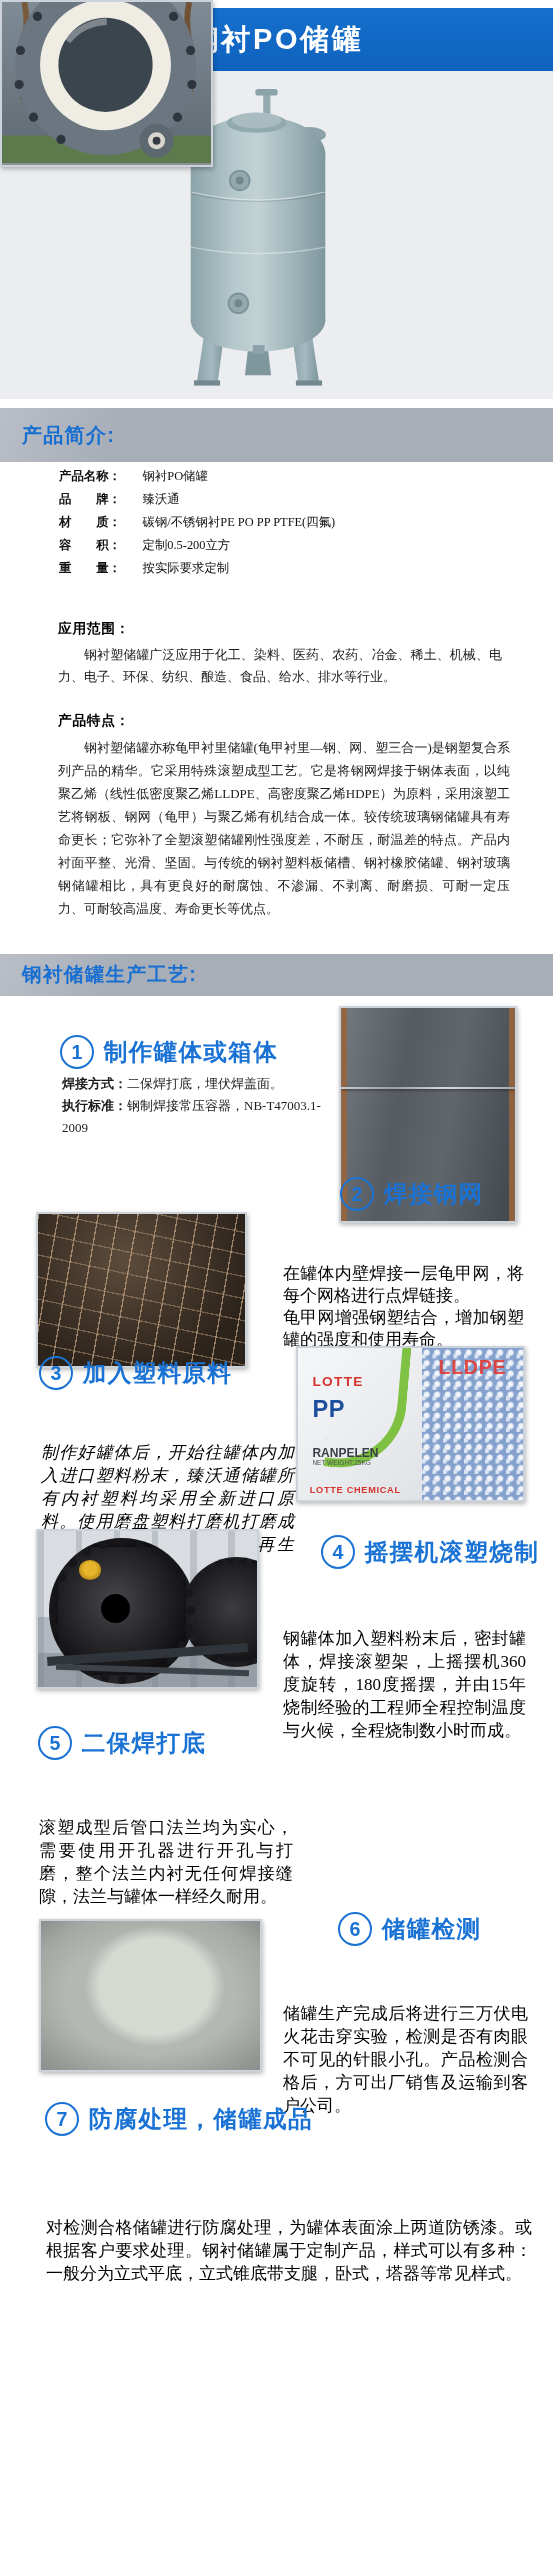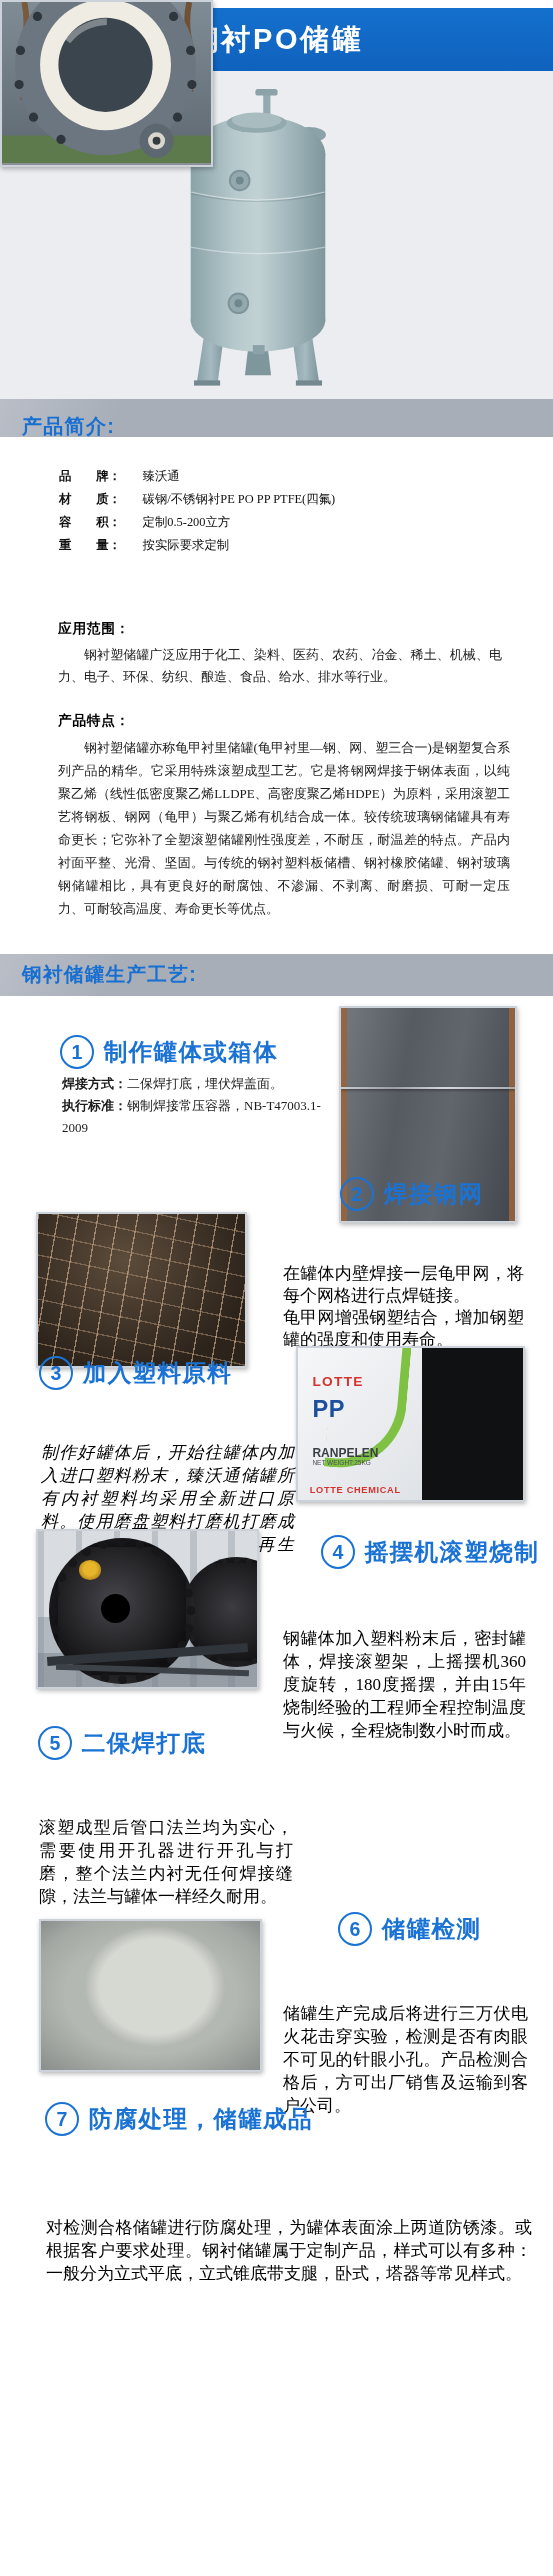--- a/index.html
+++ b/index.html
@@ -11,21 +11,21 @@
   
   .top-bar{top:7.9px;left:0;width:553px;height:63px;background:linear-gradient(180deg,#1470cd,#0f62bd);}
   .top-bar h1{margin:0;color:#fff;font-size:29px;font-weight:bold;text-align:center;line-height:63px;letter-spacing:2.6px;}
 
   
   .hero{top:71px;left:0;width:553px;height:328px;background:#ecedf0;}
 
   
   .sec-bar{left:0;width:553px;background:linear-gradient(115deg,#b9bec7 0%,#a8aeb8 22%);}
   .sec-bar .t{color:#176fd2;font-weight:bold;padding-left:22px;letter-spacing:1.3px;}
-  #bar-intro{top:399px;height:38px;}
+  #bar-intro{top:408px;height:54px;}
   #bar-intro .t{font-size:20px;line-height:54px;}
   #bar-process{top:954px;height:42px;}
   #bar-process .t{font-size:19.6px;line-height:41px;}
 
   
   .specs{top:465px;left:59px;width:432px;}
   .spec-row{display:flex;align-items:center;height:23px;font-size:12.4px;color:#111;}
   .spec-label{font-weight:bold;width:77px;}
   .spec-value{margin-left:6.5px;}
 
@@ -177,20 +177,24 @@
       <rect x="142" y="402" width="18" height="14" fill="#8aa2a8"></rect>
     </svg>
   </div>
 
   <div class="abs sec-bar" id="bar-intro">
     <div class="t">产品简介:</div>
   </div>
 
   <div class="abs specs">
     <div class="spec-row">
+      <span class="spec-label">产品名称：</span>
+      <span class="spec-value serif">钢衬PO储罐</span>
+    </div>
+    <div class="spec-row">
       <span class="spec-label">品　　牌：</span>
       <span class="spec-value serif">臻沃通</span>
     </div>
     <div class="spec-row">
       <span class="spec-label">材　　质：</span>
       <span class="spec-value serif">碳钢/不锈钢衬PE PO PP PTFE(四氟)</span>
     </div>
     <div class="spec-row">
       <span class="spec-label">容　　积：</span>
       <span class="spec-value serif">定制0.5-200立方</span>
@@ -241,20 +245,23 @@
   </div>
   <div class="abs step-body serif" style="left:41px;top:1393px;width:253px;line-height:23px;font-style:italic;">制作好罐体后，开始往罐体内加入进口塑料粉末，臻沃通储罐所有内衬塑料均采用全新进口原料。使用磨盘塑料打磨机打磨成粉，无任何添加剂或一粒再生料。</div>
   <div class="abs photo" id="photo3">
     <div class="bag">
       <div class="bag-stripe"></div>
       <div class="bag-brand">LOTTE</div>
       <div class="bag-grade">PP</div>
       <div class="bag-sub">RANPELEN</div>
       <div class="bag-weight">NET WEIGHT:25KG</div>
       <div class="bag-footer">LOTTE CHEMICAL</div>
+    </div>
+    <div class="pellets">
+      <div class="pellets-label">LLDPE</div>
     </div>
   </div>
 
   <div class="abs photo" id="photo4">
     <div class="wheel2"></div>
     <div class="wheel"></div>
     <div class="hub"></div>
     <div class="pulley"></div>
     <div class="frame-bar"></div>
     <div class="frame-bar2"></div>

